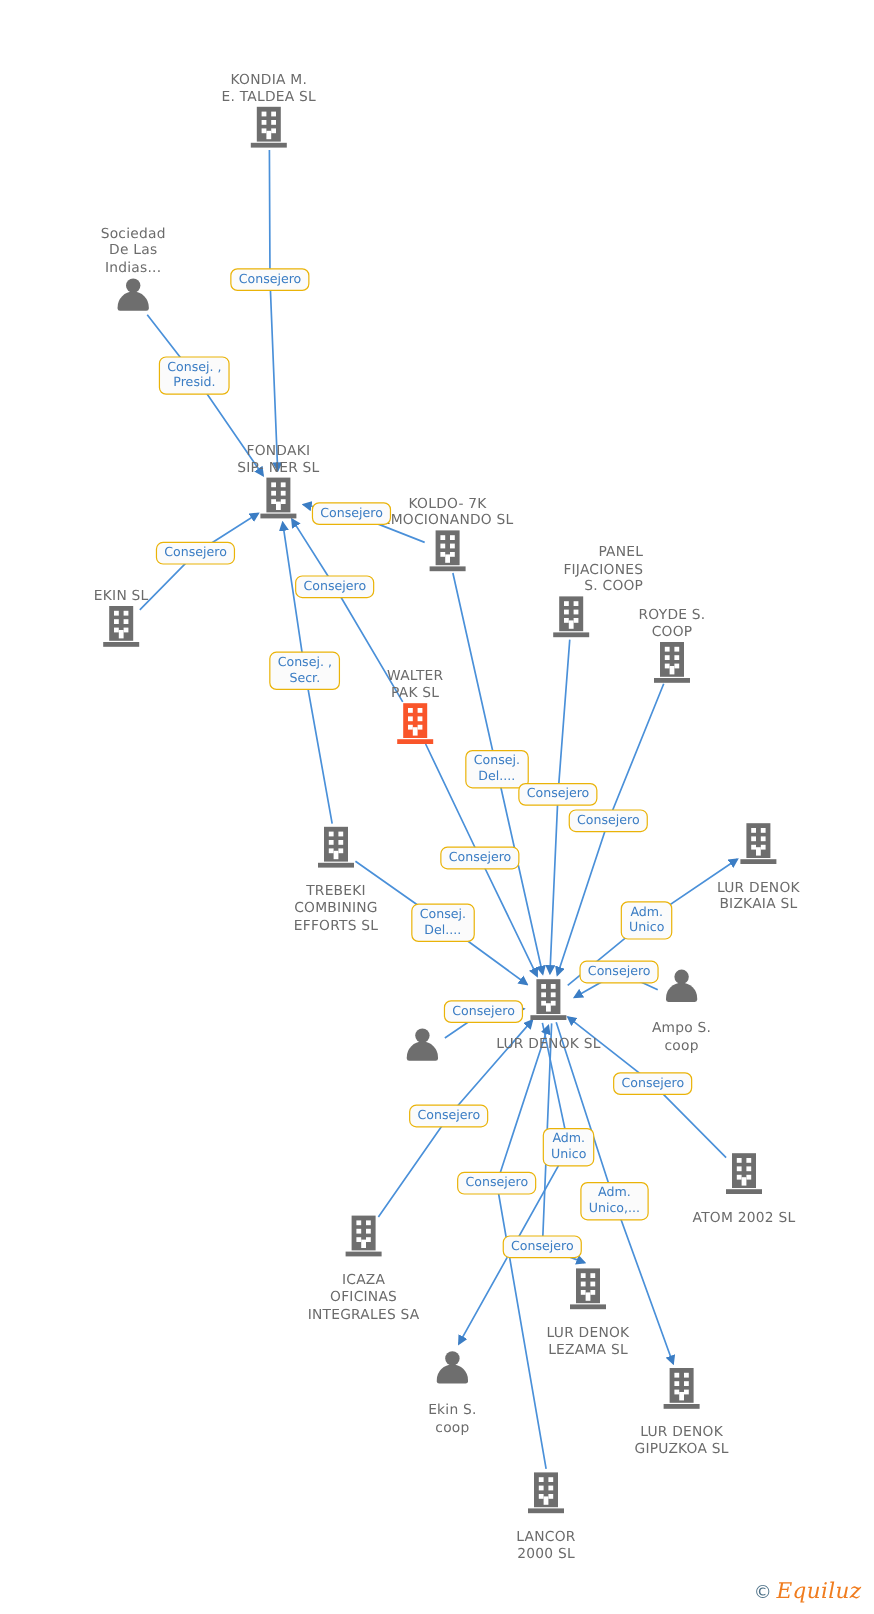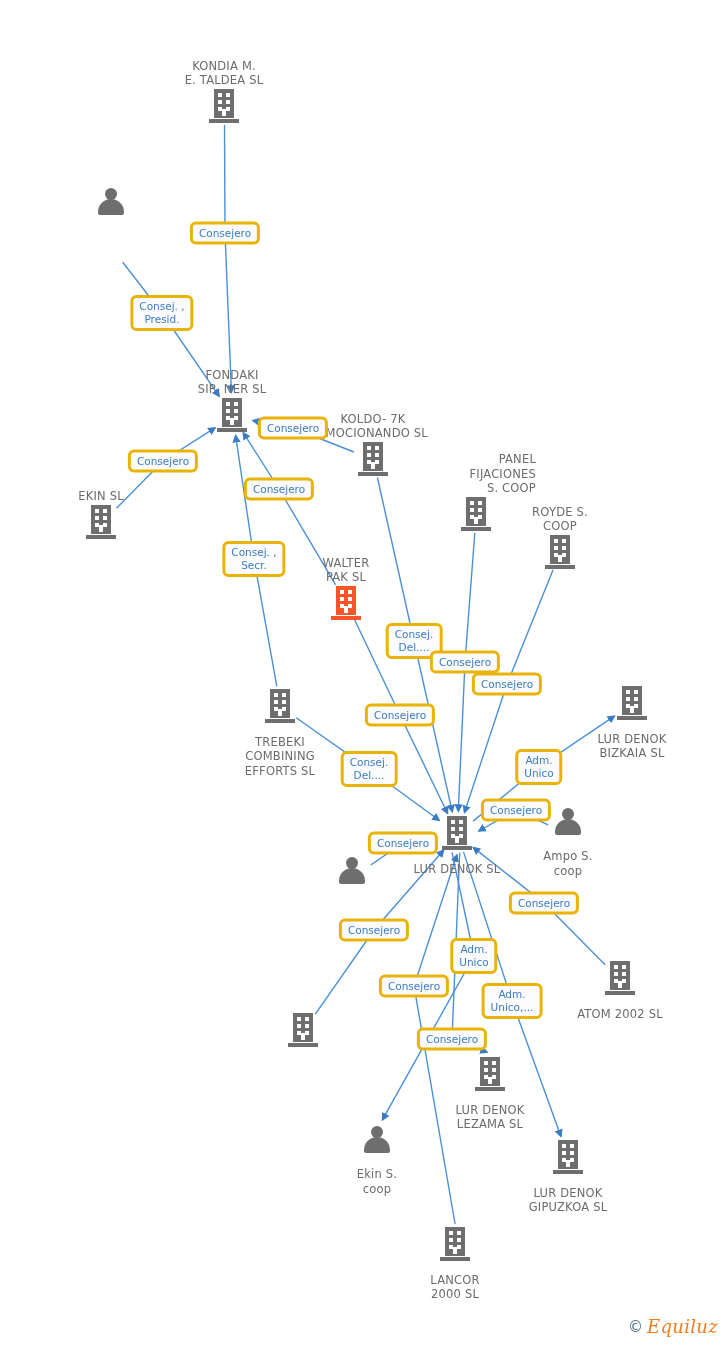--- a/index.html
+++ b/index.html
@@ -53,21 +53,21 @@
   }
 
   .node.above .caption{margin-bottom:1px;}
   .node.below .caption{margin-top:12px;}
 
   
   .elabel{
     position:absolute;
     transform:translate(-50%,-50%);
     background:#fbfbfb;
-    border:3px solid #eab308;
+    border:1px solid #eab308;
     border-radius:6px;
     color:#3b7dc4;
     font-size:10.5px;
     line-height:13px;
     padding:2px 6px;
     white-space:pre-line;
     text-align:center;
     cursor:pointer;
   }
 
@@ -128,20 +128,23 @@
           <div class="w" style="left:9px;top:4px"></div>
           <div class="w" style="left:17px;top:4px"></div>
           <div class="w" style="left:9px;top:11px"></div>
           <div class="w" style="left:17px;top:11px"></div>
           <div class="w" style="left:9px;top:18px"></div>
           <div class="w" style="left:17px;top:18px"></div>
           <div class="door" style="left: 13px; top: 20px;"></div>
         </div>
       </div>
       <div class="node above" style="left: 111px; top: 186.5px;">
+        <div class="caption">Sociedad
+De Las
+Indias...</div>
         <div class="person glyph">
           <div class="head"></div>
           <div class="torso"></div>
         </div>
       </div>
       <div class="node above" style="left: 232px; top: 367.5px;">
         <div class="caption">FONDAKI
 SIP- NER SL</div>
         <div class="bldg glyph">
           <div class="body"></div>
@@ -308,20 +311,23 @@
           <div class="body"></div>
           <div class="base"></div>
           <div class="w" style="left:9px;top:4px"></div>
           <div class="w" style="left:17px;top:4px"></div>
           <div class="w" style="left:9px;top:11px"></div>
           <div class="w" style="left:17px;top:11px"></div>
           <div class="w" style="left:9px;top:18px"></div>
           <div class="w" style="left:17px;top:18px"></div>
           <div class="door" style="left: 13px; top: 20px;"></div>
         </div>
+        <div class="caption">ICAZA
+OFICINAS
+INTEGRALES SA</div>
       </div>
       <div class="node below" style="left: 490px; top: 1056.5px;">
         <div class="bldg glyph">
           <div class="body"></div>
           <div class="base"></div>
           <div class="w" style="left:9px;top:4px"></div>
           <div class="w" style="left:17px;top:4px"></div>
           <div class="w" style="left:9px;top:11px"></div>
           <div class="w" style="left:17px;top:11px"></div>
           <div class="w" style="left:9px;top:18px"></div>

